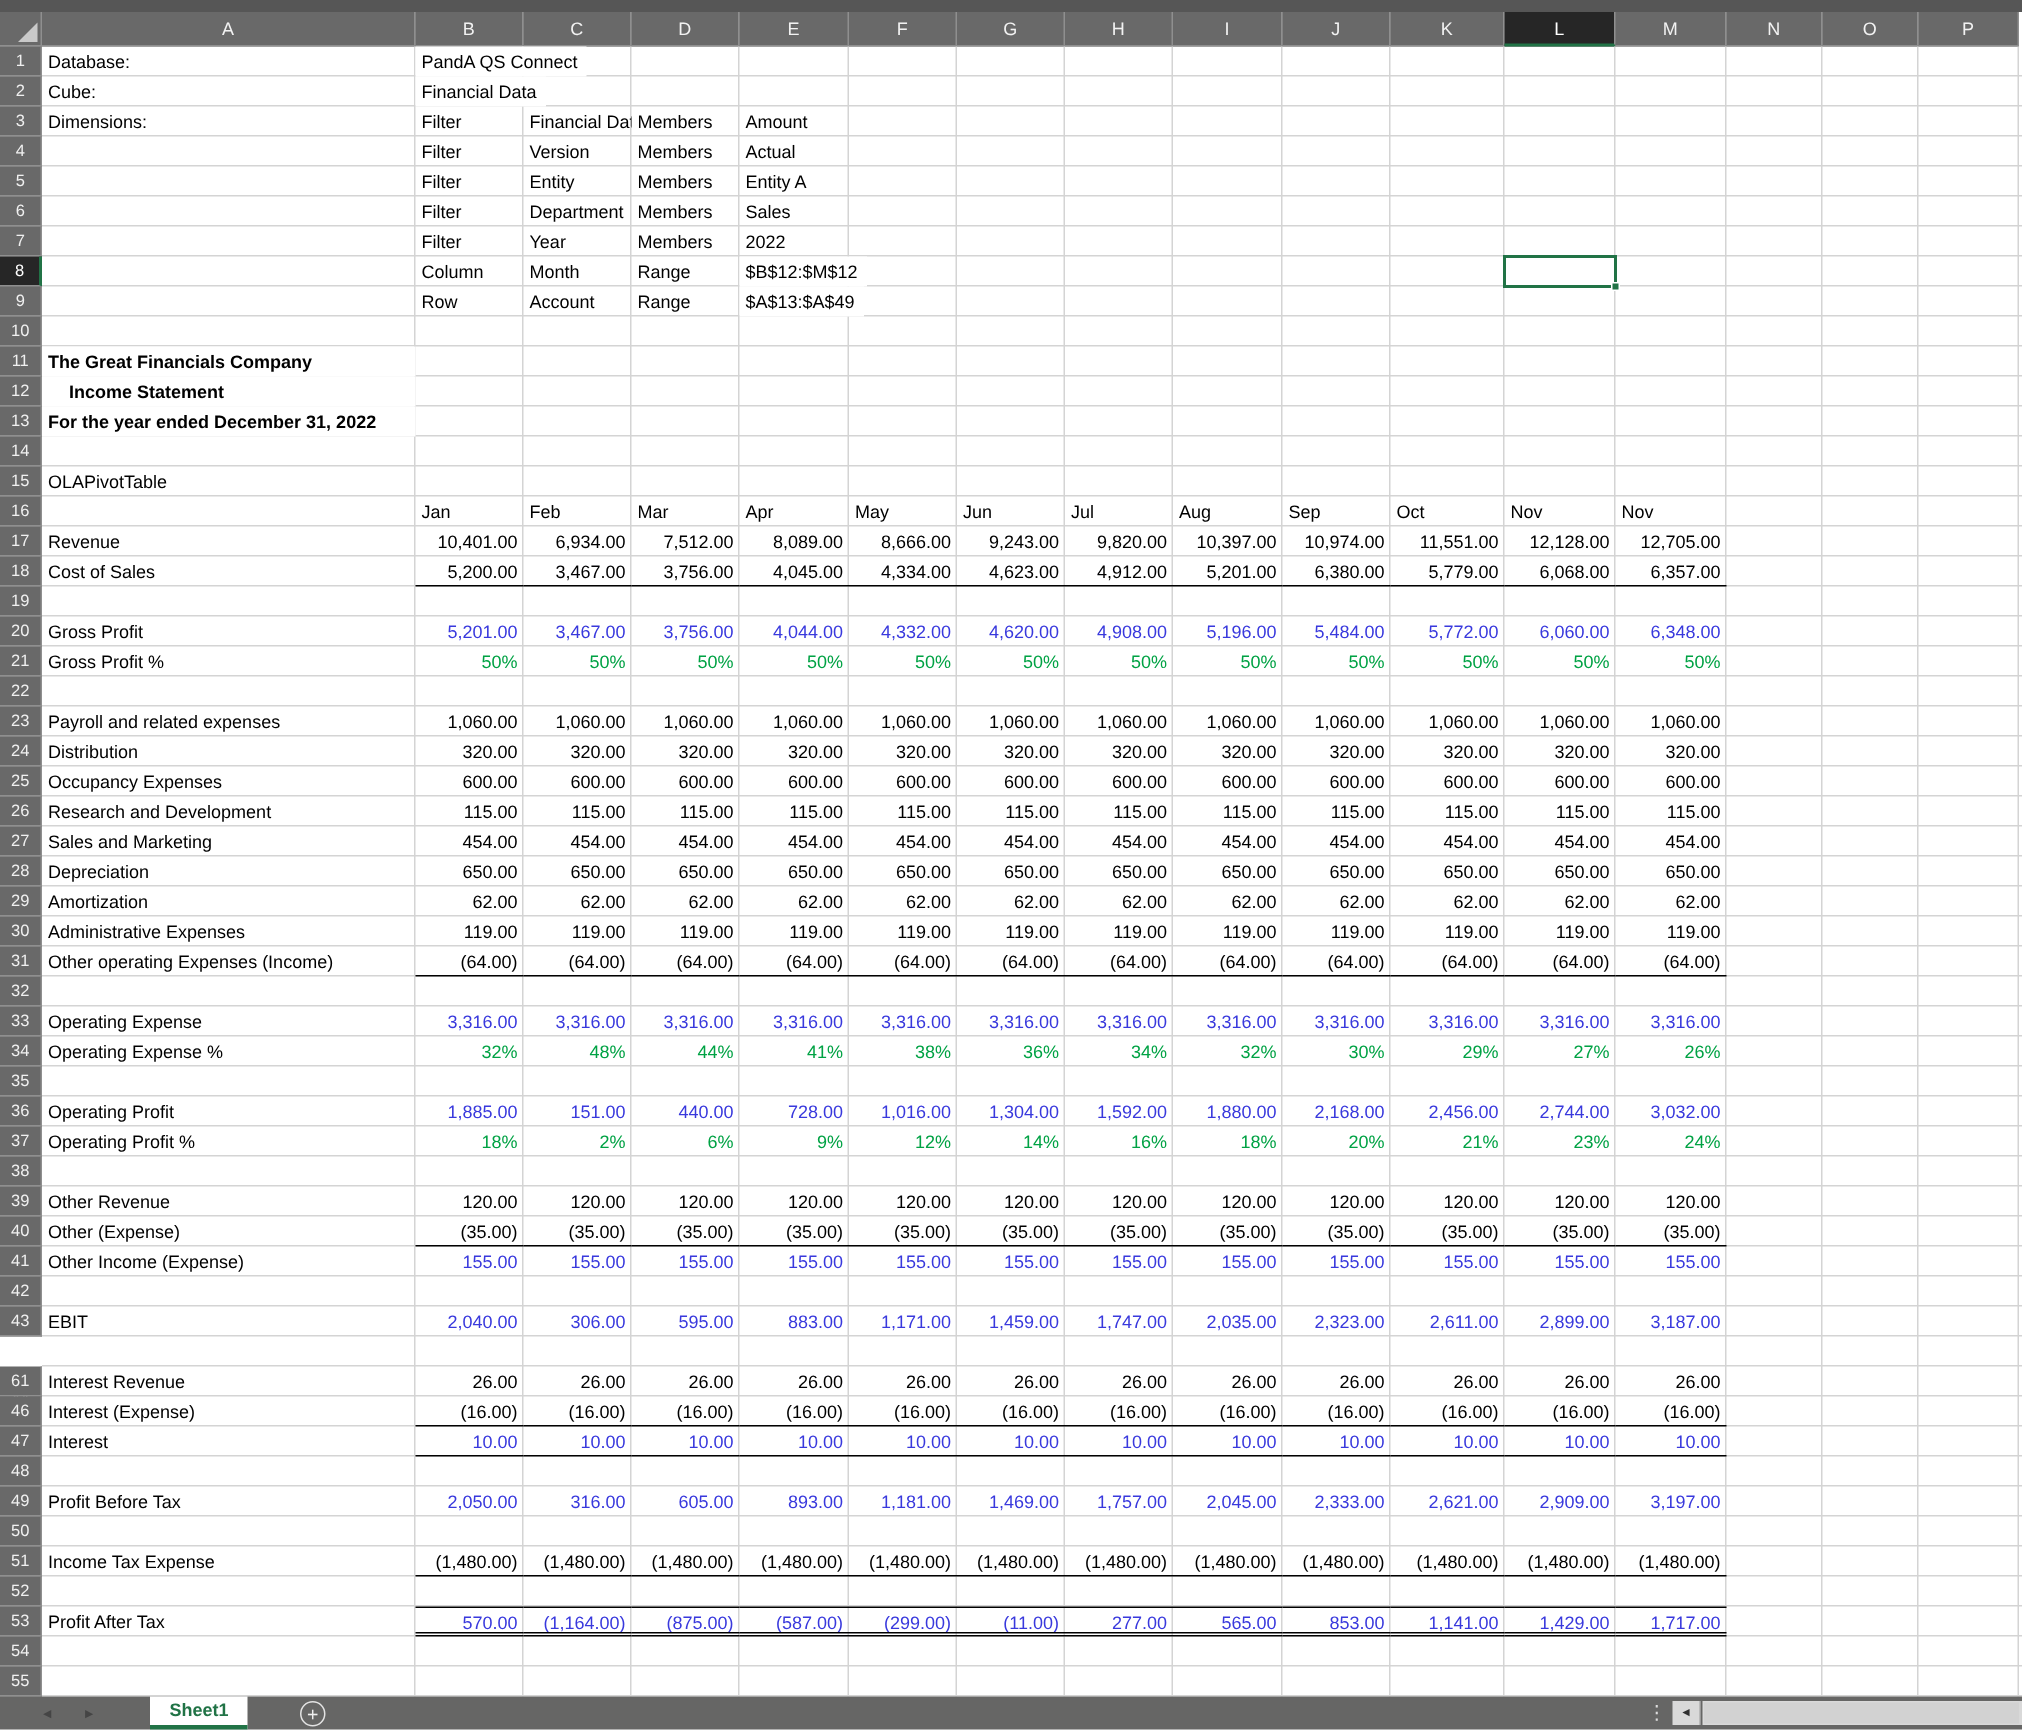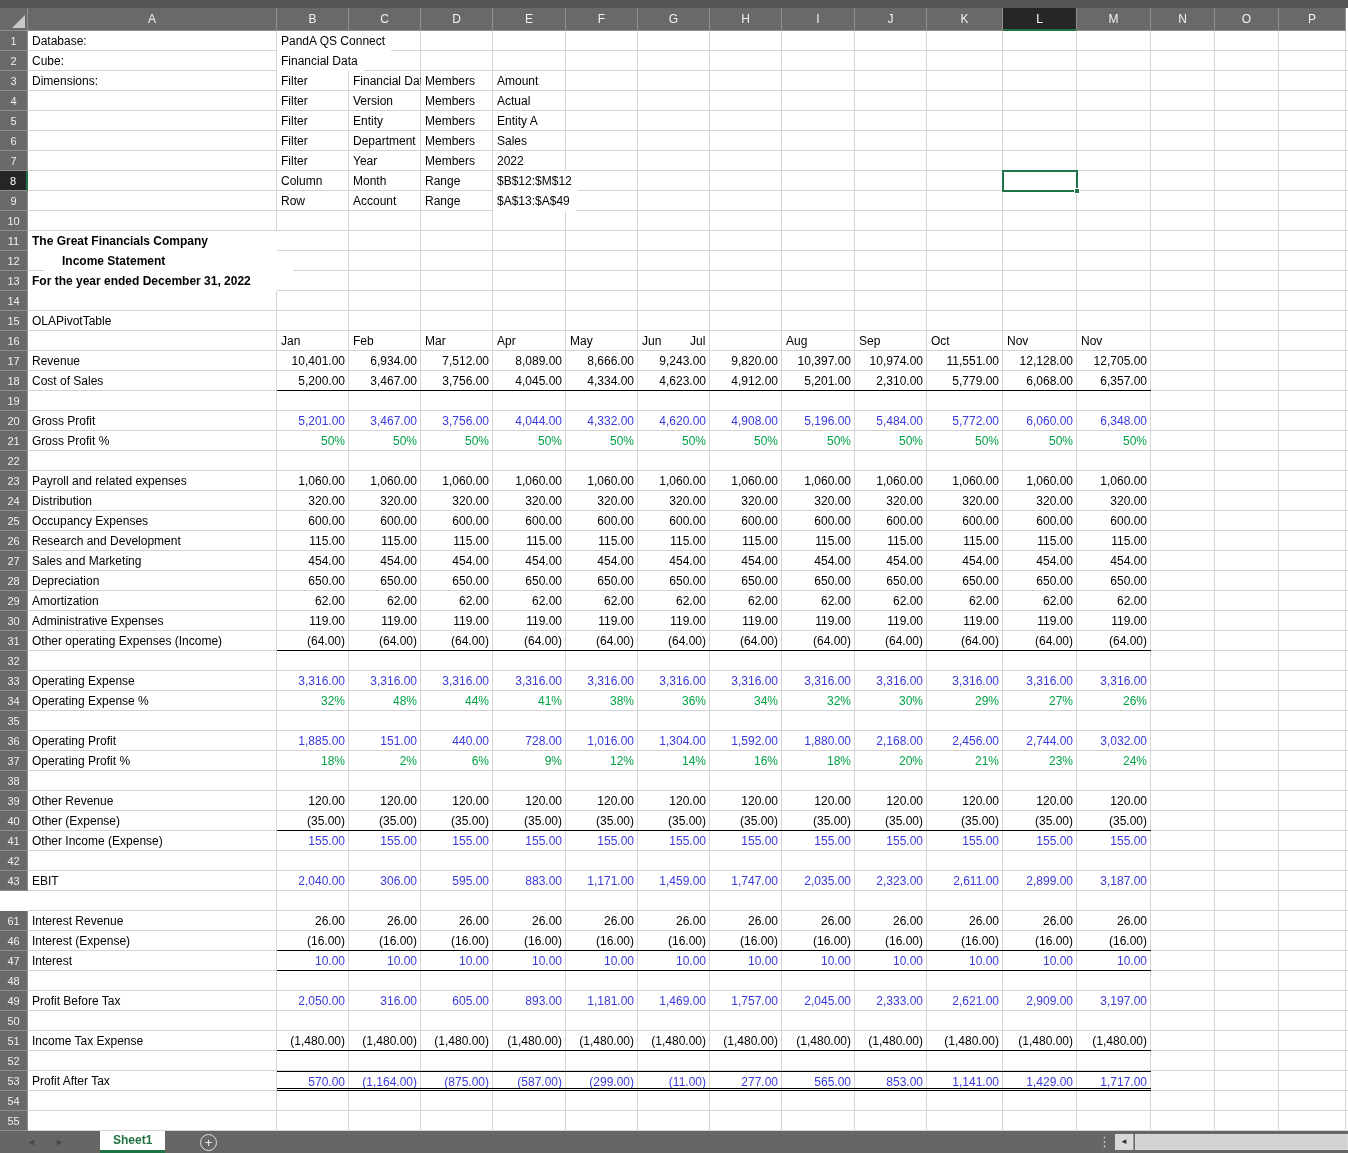--- a/index.html
+++ b/index.html
@@ -237,30 +237,30 @@
       <div class="cell" style="left: 493px; top: 151px; width: 73px;">2022</div>
       <div class="cell" style="left: 277px; top: 171px; width: 72px;">Column</div>
       <div class="cell" style="left: 349px; top: 171px; width: 72px;">Month</div>
       <div class="cell" style="left: 421px; top: 171px; width: 72px;">Range</div>
       <div class="cell spill" style="left: 493px; top: 171px; width: 73px; min-width: 73px;">$B$12:$M$12</div>
       <div class="cell" style="left: 277px; top: 191px; width: 72px;">Row</div>
       <div class="cell" style="left: 349px; top: 191px; width: 72px;">Account</div>
       <div class="cell" style="left: 421px; top: 191px; width: 72px;">Range</div>
       <div class="cell spill" style="left: 493px; top: 191px; width: 73px; min-width: 73px;">$A$13:$A$49</div>
       <div class="cell bold spill" style="left: 28px; top: 231px; width: 249px; min-width: 249px;">The Great Financials Company</div>
-      <div class="cell bold spill" style="left: 44px; top: 251px; width: 249px; min-width: 249px; padding-left: 18px;">Income Statement</div>
+      <div class="cell bold spill" style="left: 28px; top: 251px; width: 249px; min-width: 249px; padding-left: 18px;">Income Statement</div>
       <div class="cell bold spill" style="left: 28px; top: 271px; width: 249px; min-width: 249px;">For the year ended December 31, 2022</div>
       <div class="cell" style="left: 28px; top: 311px; width: 249px;">OLAPivotTable</div>
       <div class="cell" style="left: 277px; top: 331px; width: 72px;">Jan</div>
       <div class="cell" style="left: 349px; top: 331px; width: 72px;">Feb</div>
       <div class="cell" style="left: 421px; top: 331px; width: 72px;">Mar</div>
       <div class="cell" style="left: 493px; top: 331px; width: 73px;">Apr</div>
       <div class="cell" style="left: 566px; top: 331px; width: 72px;">May</div>
       <div class="cell" style="left: 638px; top: 331px; width: 72px;">Jun</div>
-      <div class="cell" style="left: 686px; top: 331px; width: 72px;">Jul</div>
+      <div class="cell" style="left: 710px; top: 331px; width: 72px;">Jul</div>
       <div class="cell" style="left: 782px; top: 331px; width: 73px;">Aug</div>
       <div class="cell" style="left: 855px; top: 331px; width: 72px;">Sep</div>
       <div class="cell" style="left: 927px; top: 331px; width: 76px;">Oct</div>
       <div class="cell" style="left: 1003px; top: 331px; width: 74px;">Nov</div>
       <div class="cell" style="left: 1077px; top: 331px; width: 74px;">Nov</div>
       <div class="cell" style="left: 28px; top: 351px; width: 249px;">Revenue</div>
       <div class="cell num" style="left: 277px; top: 351px; width: 72px;">10,401.00</div>
       <div class="cell num" style="left: 349px; top: 351px; width: 72px;">6,934.00</div>
       <div class="cell num" style="left: 421px; top: 351px; width: 72px;">7,512.00</div>
       <div class="cell num" style="left: 493px; top: 351px; width: 73px;">8,089.00</div>
@@ -274,21 +274,21 @@
       <div class="cell num" style="left: 1077px; top: 351px; width: 74px;">12,705.00</div>
       <div class="cell" style="left: 28px; top: 371px; width: 249px;">Cost of Sales</div>
       <div class="cell num bb" style="left: 277px; top: 371px; width: 72px;">5,200.00</div>
       <div class="cell num bb" style="left: 349px; top: 371px; width: 72px;">3,467.00</div>
       <div class="cell num bb" style="left: 421px; top: 371px; width: 72px;">3,756.00</div>
       <div class="cell num bb" style="left: 493px; top: 371px; width: 73px;">4,045.00</div>
       <div class="cell num bb" style="left: 566px; top: 371px; width: 72px;">4,334.00</div>
       <div class="cell num bb" style="left: 638px; top: 371px; width: 72px;">4,623.00</div>
       <div class="cell num bb" style="left: 710px; top: 371px; width: 72px;">4,912.00</div>
       <div class="cell num bb" style="left: 782px; top: 371px; width: 73px;">5,201.00</div>
-      <div class="cell num bb" style="left: 855px; top: 371px; width: 72px;">2,310.00</div>
+      <div class="cell num bb" style="left: 855px; top: 371px; width: 72px;">6,380.00</div>
       <div class="cell num bb" style="left: 927px; top: 371px; width: 76px;">5,779.00</div>
       <div class="cell num bb" style="left: 1003px; top: 371px; width: 74px;">6,068.00</div>
       <div class="cell num bb" style="left: 1077px; top: 371px; width: 74px;">6,357.00</div>
       <div class="cell" style="left: 28px; top: 411px; width: 249px;">Gross Profit</div>
       <div class="cell num blue" style="left: 277px; top: 411px; width: 72px;">5,201.00</div>
       <div class="cell num blue" style="left: 349px; top: 411px; width: 72px;">3,467.00</div>
       <div class="cell num blue" style="left: 421px; top: 411px; width: 72px;">3,756.00</div>
       <div class="cell num blue" style="left: 493px; top: 411px; width: 73px;">4,044.00</div>
       <div class="cell num blue" style="left: 566px; top: 411px; width: 72px;">4,332.00</div>
       <div class="cell num blue" style="left: 638px; top: 411px; width: 72px;">4,620.00</div>

